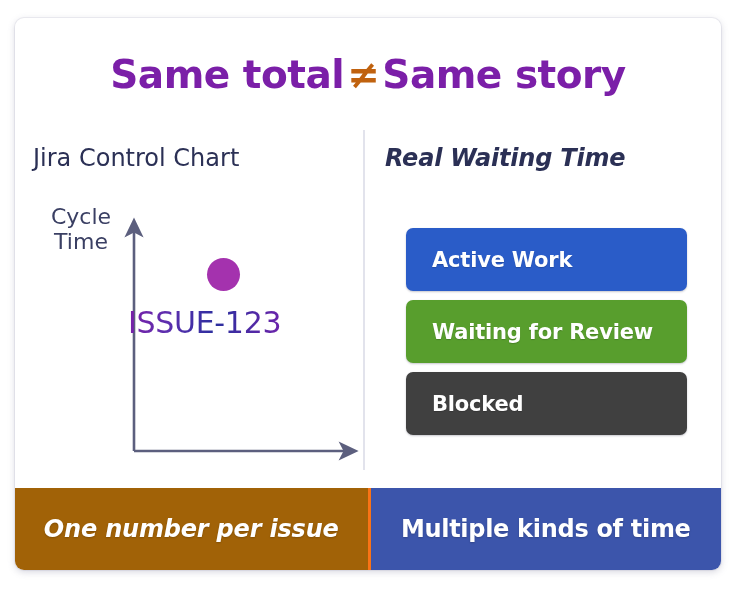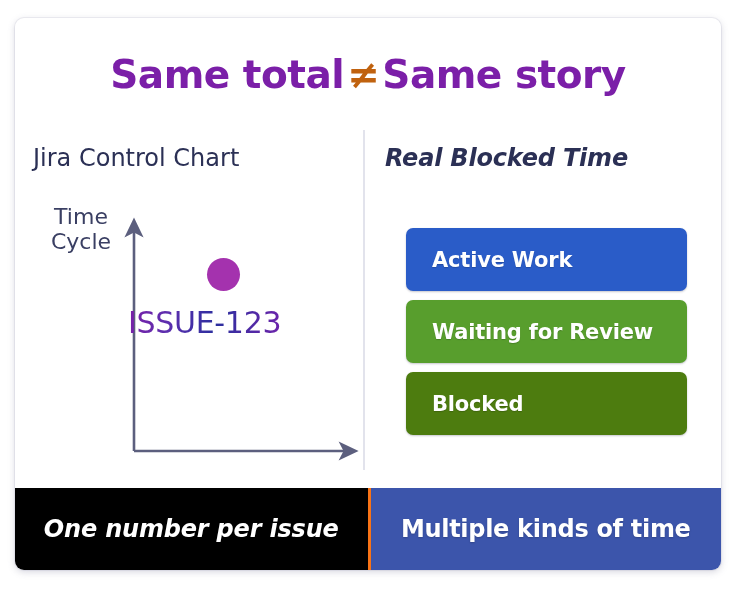--- a/index.html
+++ b/index.html
@@ -198,60 +198,60 @@
 <body>
 
 <div id="stage">
   <div id="card">
 
     <div id="title">
       <span>Same total</span><span class="neq">≠</span><span>Same story</span>
     </div>
 
     <div class="col-heading" id="heading-left">Jira Control Chart</div>
-    <div class="col-heading" id="heading-right">Real Blocked Time</div>
+    <div class="col-heading" id="heading-right">Real Waiting Time</div>
 
     <div id="divider"></div>
 
     <div id="chart-area">
       <svg id="axis-svg" width="330" height="285" viewBox="0 0 330 285">
         <defs>
           <marker id="arrow" markerWidth="9" markerHeight="9" refX="4.5" refY="4.5" orient="auto">
             <path d="M0.5,0.8 L8.2,4.5 L0.5,8.2 L2.4,4.5 Z" fill="#5c5f7e"></path>
           </marker>
         </defs>
 
         <line x1="101" y1="268" x2="101" y2="44" stroke="#5c5f7e" stroke-width="2.6" marker-end="url(#arrow)"></line>
 
         <line x1="101" y1="268" x2="316" y2="268" stroke="#5c5f7e" stroke-width="2.6" marker-end="url(#arrow)"></line>
       </svg>
 
       <div id="axis-label">
+        <div>Cycle</div>
         <div>Time</div>
-        <div>Cycle</div>
       </div>
 
       <div id="data-dot" style="background: rgb(164, 50, 174);"></div>
       <div id="issue-label">ISSUE-123</div>
     </div>
 
     <div id="bars">
       <div class="bar" style="background: rgb(42, 92, 200);">
         <span class="bar-label">Active Work</span>
       </div>
       <div class="bar" style="background: rgb(88, 158, 45);">
         <span class="bar-label">Waiting for Review</span>
       </div>
-      <div class="bar" style="background: #4d7c0f;">
+      <div class="bar" style="background: #404040;">
         <span class="bar-label">Blocked</span>
       </div>
     </div>
 
     <div id="footer">
-      <div class="footer-band" id="footer-left" style="background: #000000;">
+      <div class="footer-band" id="footer-left" style="background: #a16207;">
         <span class="footer-text">One number per issue</span>
       </div>
       <div class="footer-band" id="footer-right" style="background: rgb(60, 85, 171);">
         <span class="footer-text">Multiple kinds of time</span>
       </div>
     </div>
 
   </div>
 </div>
 

